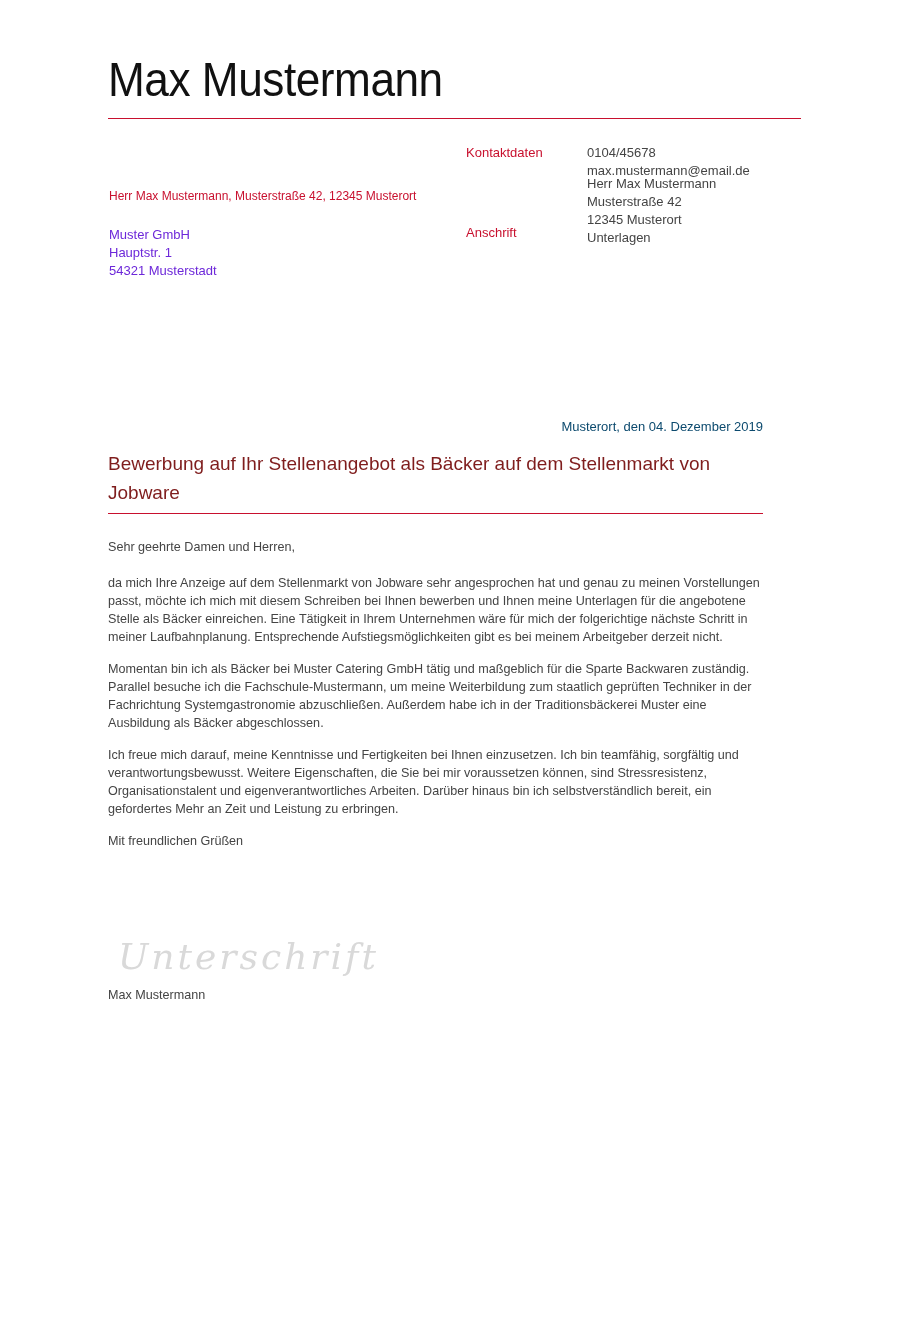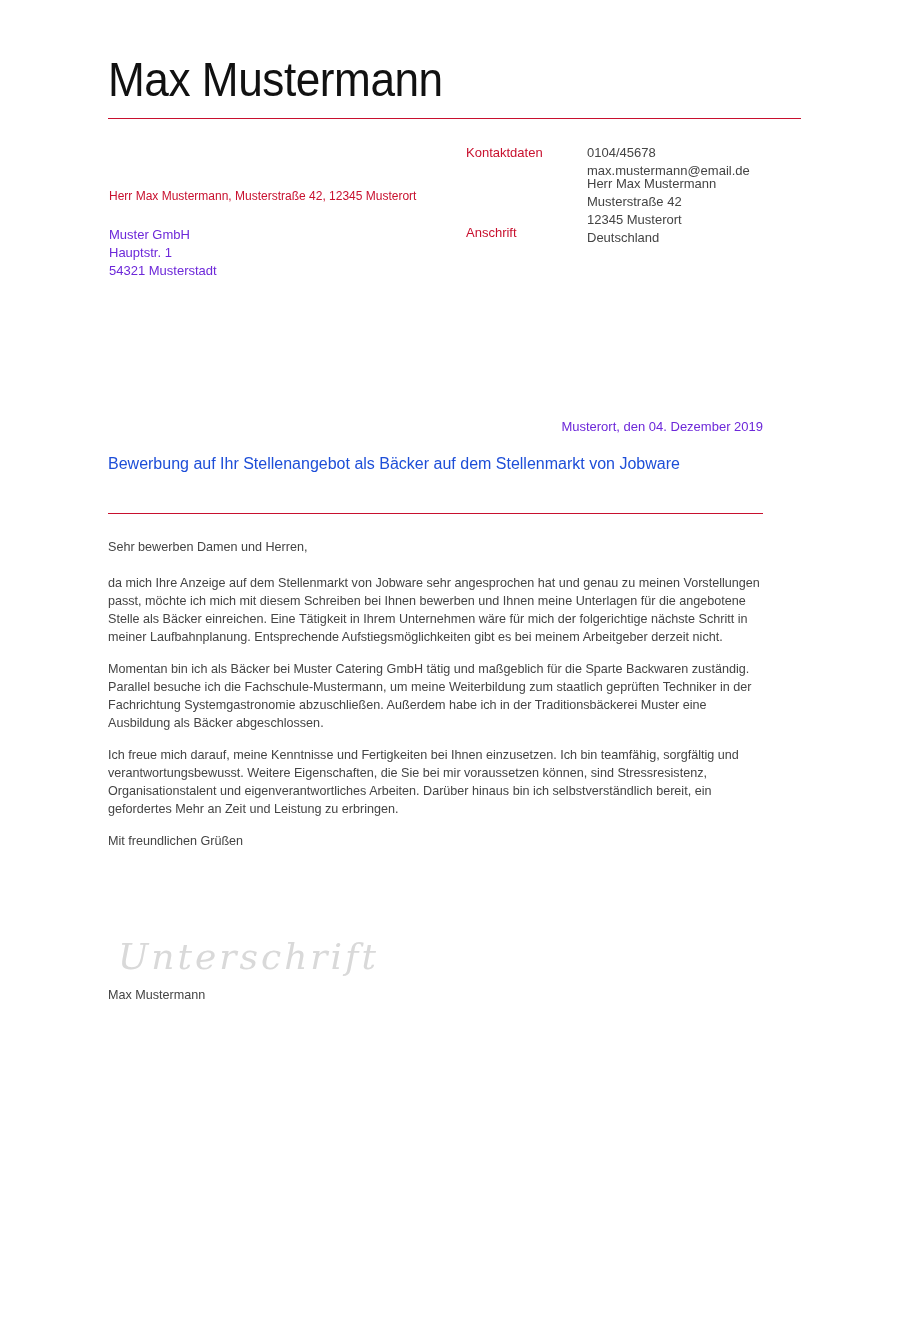--- a/index.html
+++ b/index.html
@@ -6,22 +6,22 @@
   body { width:910px; height:1330px; position:relative; overflow:hidden;
          font-family:"Liberation Sans", sans-serif; color:#333; }
   .abs { position:absolute; }
   .name { left:108px; top:52px; font-size:48px; font-weight:300; color:#111;
           letter-spacing:-0.5px; line-height:56px; transform:scaleX(0.92); transform-origin:left top; }
   .rule-top { left:108px; top:118px; width:693px; height:1px; background:#c8102e; }
   .sender-line { left:109px; top:189px; font-size:12px; color:#c8102e; white-space:nowrap; }
   .recipient { left:109px; top:226px; font-size:13px; line-height:18px; color:#6d28d9; }
   .label { font-size:13px; color:#c8102e;text-align:center; }
   .val { font-size:13px; line-height:18px; color:#444; }
-  .date { right:147px; top:419px; font-size:13px; color:#6d28d9; text-align:right; }
-  .subject { left:108px; top:449px; width:655px; font-size:16px; line-height:29px; color:#1d4ed8; font-weight:300; }
+  .date { right:147px; top:419px; font-size:13px; color:#0c4a6e; text-align:right; }
+  .subject { left:108px; top:449px; width:655px; font-size:19px; line-height:29px; color:#7f1d1d; font-weight:300; }
   .rule-subj { left:108px; top:513px; width:655px; height:1px; background:#c8102e; }
   .body { left:108px; top:538px; width:660px; font-size:12.6px; line-height:18px; color:#444; }
   .body p { margin:0 0 14px 0; }
   .body .greet { margin-bottom:18px; }
   .signature { left:118px; top:936px; font-family:"DejaVu Serif", serif; font-style:italic;
                font-size:36px; color:#d9d9d9; letter-spacing:3px; }
   .signer { left:108px; top:988px; font-size:12.6px; color:#444; }
 </style>
 </head>
 <body>
@@ -41,30 +41,30 @@
 <div class="abs val" style="left:587px; top:144px;">
   <div>0104/45678</div>
   <div>max.mustermann@email.de</div>
 </div>
 
 <div class="abs label" style="left:466px; top:197px;margin-top:28px;">Anschrift</div>
 <div class="abs val" style="left:587px; top:175px;">
   <div>Herr Max Mustermann</div>
   <div>Musterstraße 42</div>
   <div>12345 Musterort</div>
-  <div>Deutschland</div>
+  <div>Unterlagen</div>
 </div>
 
 <div class="abs date">Musterort, den 04. Dezember 2019</div>
 
 <div class="abs subject">Bewerbung auf Ihr Stellenangebot als Bäcker auf dem Stellenmarkt von Jobware</div>
 <div class="abs rule-subj"></div>
 
 <div class="abs body">
-  <p class="greet">Sehr bewerben Damen und Herren,</p>
+  <p class="greet">Sehr geehrte Damen und Herren,</p>
   <p>da mich Ihre Anzeige auf dem Stellenmarkt von Jobware sehr angesprochen hat und genau zu meinen Vorstellungen passt, möchte ich mich mit diesem Schreiben bei Ihnen bewerben und Ihnen meine Unterlagen für die angebotene Stelle als Bäcker einreichen. Eine Tätigkeit in Ihrem Unternehmen wäre für mich der folgerichtige nächste Schritt in meiner Laufbahnplanung. Entsprechende Aufstiegsmöglichkeiten gibt es bei meinem Arbeitgeber derzeit nicht.</p>
   <p>Momentan bin ich als Bäcker bei Muster Catering GmbH tätig und maßgeblich für die Sparte Backwaren zuständig. Parallel besuche ich die Fachschule-Mustermann, um meine Weiterbildung zum staatlich geprüften Techniker in der Fachrichtung Systemgastronomie abzuschließen. Außerdem habe ich in der Traditionsbäckerei Muster eine Ausbildung als Bäcker abgeschlossen.</p>
   <p>Ich freue mich darauf, meine Kenntnisse und Fertigkeiten bei Ihnen einzusetzen. Ich bin teamfähig, sorgfältig und verantwortungsbewusst. Weitere Eigenschaften, die Sie bei mir voraussetzen können, sind Stressresistenz, Organisationstalent und eigenverantwortliches Arbeiten. Darüber hinaus bin ich selbstverständlich bereit, ein gefordertes Mehr an Zeit und Leistung zu erbringen.</p>
   <p>Mit freundlichen Grüßen</p>
 </div>
 
 <div class="abs signature">Unterschrift</div>
 <div class="abs signer">Max Mustermann</div>
 
 </body></html>

